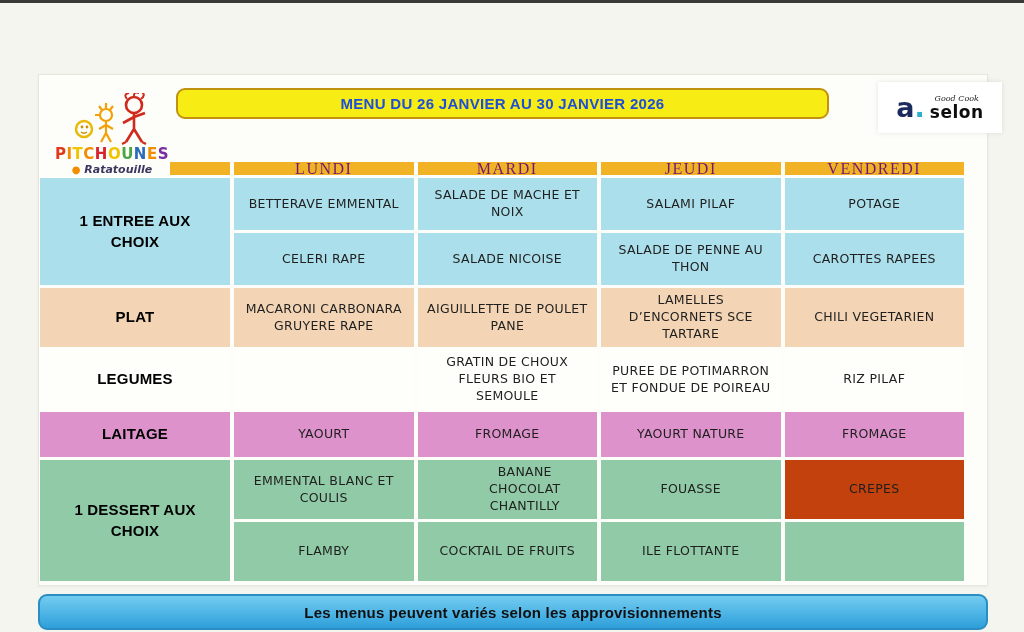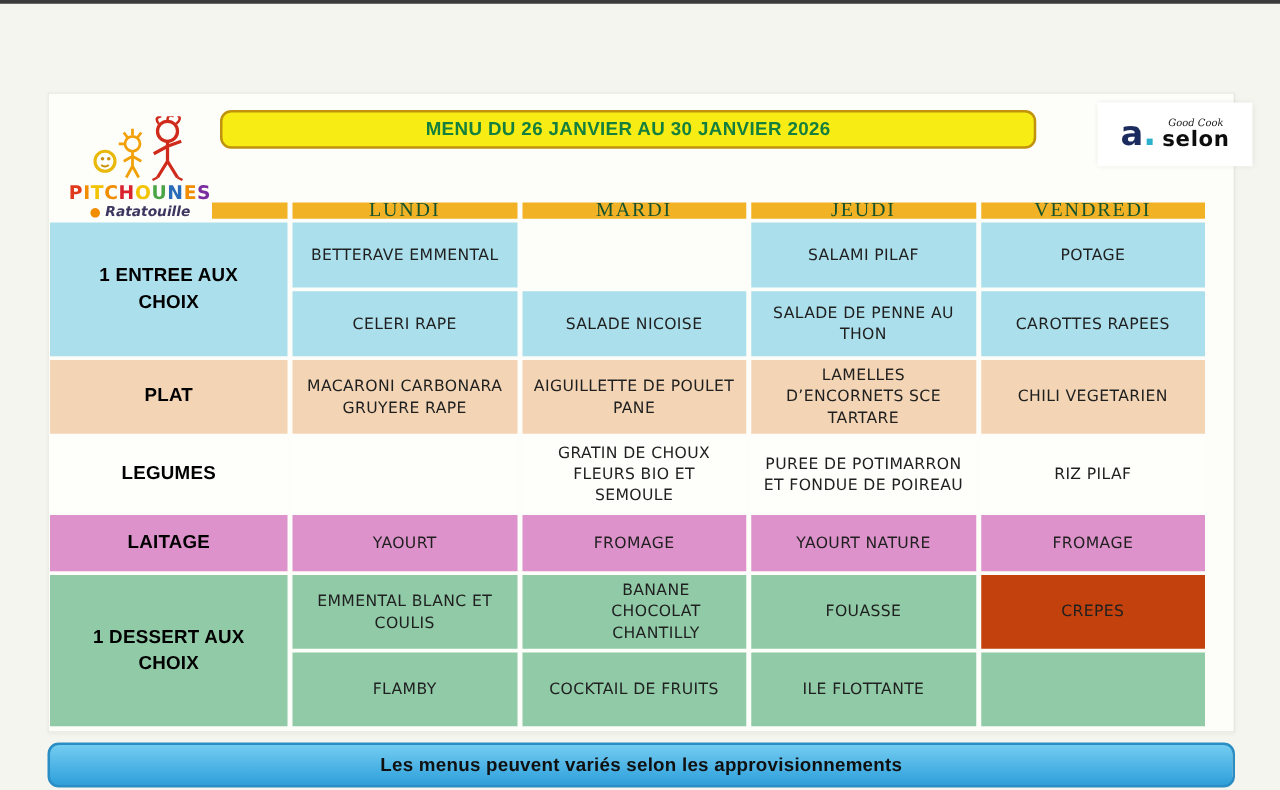--- a/index.html
+++ b/index.html
@@ -11,21 +11,21 @@
   .topline{position:absolute;left:0;top:0;width:1024px;height:3px;background:#3a3a3a;}
   .card{
     position:absolute;left:38px;top:74px;width:950px;height:512px;
     background:#fdfdf9;border:1px solid #e7e7de;box-sizing:border-box;
     box-shadow:0 1px 3px rgba(0,0,0,0.05);
   }
   .title-bar{
     position:absolute;left:176px;top:88px;width:653px;height:31px;box-sizing:border-box;
     background:#f7ed15;border:2px solid #c0920e;border-radius:9px;
     display:flex;align-items:center;justify-content:center;
-    font-weight:bold;font-size:15px;color:#15803d;letter-spacing:0.3px;
+    font-weight:bold;font-size:15px;color:#1d4ed8;letter-spacing:0.3px;
   }
   .acutis{
     position:absolute;left:878px;top:82px;width:124px;height:51px;background:#ffffff;
     box-shadow:0 0 5px rgba(0,0,0,0.10);
     display:flex;align-items:center;justify-content:center;gap:5px;
   }
   .amark{font-weight:bold;font-size:27px;color:#1c2b5e;line-height:1;font-family:"DejaVu Sans",sans-serif;}
   .adot{color:#2bb1cc;}
   .acol{display:flex;flex-direction:column;align-items:center;line-height:1;}
   .ascript{font-family:"DejaVu Serif",serif;font-style:italic;font-size:8px;color:#222;margin-bottom:1px;}
@@ -39,21 +39,21 @@
   .logo-sub .dot{color:#f28c00;font-size:10px;}
   .menu-table{
     position:absolute;left:40px;top:130px;width:924px;
     display:grid;
     grid-template-columns:190px 1fr 1fr 1fr 1fr;
     grid-template-rows:45px 52px 52px 59px 59px 45px 59px 59px;
     column-gap:4px;row-gap:3px;
   }
   .hdr{
     display:flex;align-items:center;justify-content:center;
-    color:#14532d;font-family:"Liberation Serif",serif;font-size:16px;letter-spacing:1.5px;margin-top:32px;
+    color:#701a75;font-family:"Liberation Serif",serif;font-size:16px;letter-spacing:1.5px;margin-top:32px;
   }
   .cell{
     display:flex;align-items:center;justify-content:center;text-align:center;
     font-family:"DejaVu Sans",sans-serif;font-size:12.5px;color:#1f1f1f;
     letter-spacing:0.3px;line-height:1.35;padding:2px 9px;box-sizing:border-box;
   }
   .rowlabel{
     display:flex;align-items:center;justify-content:center;text-align:center;
     font-family:"Liberation Sans",sans-serif;font-weight:bold;font-size:15px;color:#000;
     padding:0 16px;box-sizing:border-box;letter-spacing:0.2px;line-height:1.35;
@@ -107,20 +107,21 @@
 </div>
 
 <div class="menu-table">
     <div class="hdr" style="grid-area: 1 / 1; background: linear-gradient(90deg, rgba(0, 0, 0, 0) 0px, rgba(0, 0, 0, 0) 130px, rgb(242, 178, 38) 130px);"></div>
     <div class="hdr" style="grid-area: 1 / 2; background: rgb(242, 178, 38);">LUNDI</div>
     <div class="hdr" style="grid-area: 1 / 3; background: rgb(242, 178, 38);">MARDI</div>
     <div class="hdr" style="grid-area: 1 / 4; background: rgb(242, 178, 38);">JEUDI</div>
     <div class="hdr" style="grid-area: 1 / 5; background: rgb(242, 178, 38);">VENDREDI</div>
     <div class="rowlabel" style="grid-area: 2 / 1 / span 2; background: rgb(171, 223, 235);">1 ENTREE AUX CHOIX</div>
     <div class="cell" style="grid-area: 2 / 2; background: rgb(171, 223, 235);">BETTERAVE EMMENTAL</div>
+    <div class="cell" style="grid-area: 2 / 3; background: rgb(171, 223, 235);">SALADE DE MACHE ET NOIX</div>
     <div class="cell" style="grid-area: 2 / 4; background: rgb(171, 223, 235);">SALAMI PILAF</div>
     <div class="cell" style="grid-area: 2 / 5; background: rgb(171, 223, 235);">POTAGE</div>
     <div class="cell" style="grid-area: 3 / 2; background: rgb(171, 223, 235);">CELERI RAPE</div>
     <div class="cell" style="grid-area: 3 / 3; background: rgb(171, 223, 235);">SALADE NICOISE</div>
     <div class="cell" style="grid-area: 3 / 4; background: rgb(171, 223, 235);">SALADE DE PENNE AU THON</div>
     <div class="cell" style="grid-area: 3 / 5; background: rgb(171, 223, 235);">CAROTTES RAPEES</div>
     <div class="rowlabel" style="grid-area: 4 / 1 / span 1; background: rgb(243, 213, 181);">PLAT</div>
     <div class="cell" style="grid-area: 4 / 2; background: rgb(243, 213, 181);">MACARONI CARBONARA GRUYERE RAPE</div>
     <div class="cell" style="grid-area: 4 / 3; background: rgb(243, 213, 181);">AIGUILLETTE DE POULET PANE</div>
     <div class="cell" style="grid-area: 4 / 4; background: rgb(243, 213, 181);">LAMELLES D’ENCORNETS SCE TARTARE</div>

